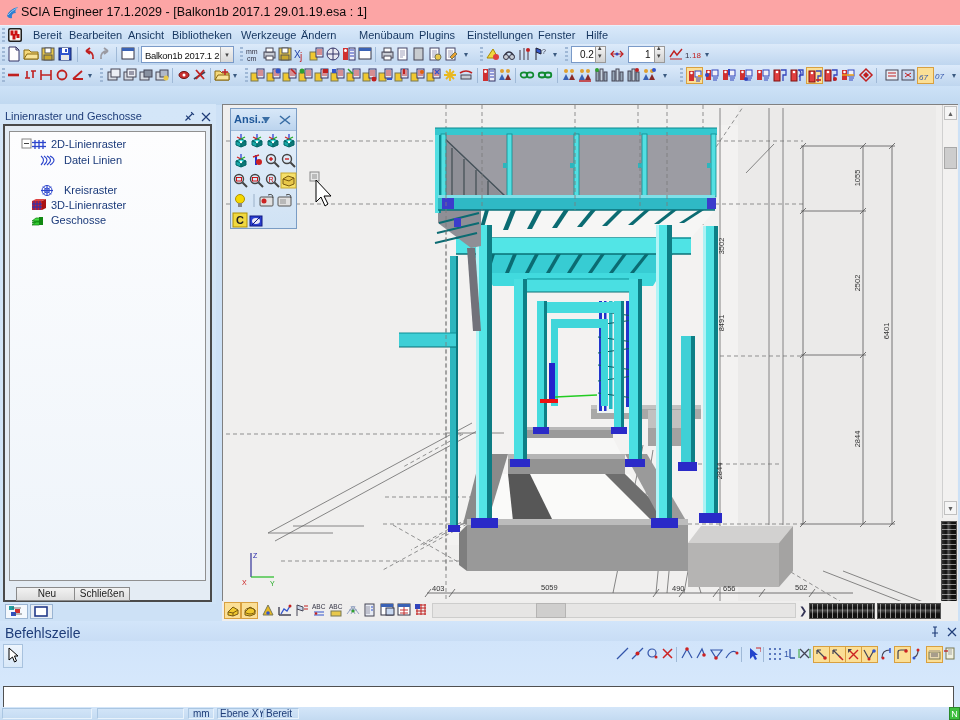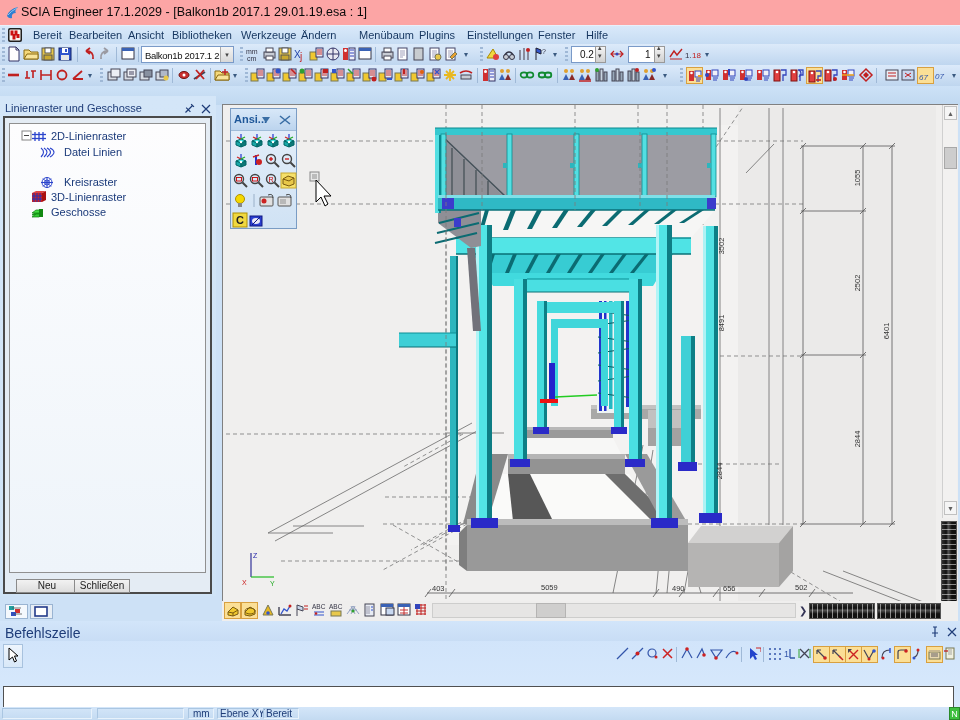--- a/index.html
+++ b/index.html
@@ -25,21 +25,21 @@
 #combo{position:absolute;left:141px;top:2px;width:93px;height:17px;background:#fff;border:1px solid #7a9ac8;}
 #combo span{position:absolute;left:3px;top:3px;font-size:9.5px;color:#111;letter-spacing:-0.3px;}
 #combo-btn{position:absolute;right:0;top:0;width:13px;height:15px;background:linear-gradient(#f4f4f4,#d8d8d8);
  border-left:1px solid #aaa;font-size:7px;color:#444;text-align:center;line-height:15px;}
 .nfield{position:absolute;top:2px;height:17px;background:#fff;border:1px solid #7a9ac8;}
 .nfield span{position:absolute;left:8px;top:2px;font-size:10px;color:#111;}
 .spin{position:absolute;top:2px;width:11px;height:17px;background:linear-gradient(#f4f4f4,#d0d0d0);border:1px solid #999;}
 .spin:before{content:"\25B4";position:absolute;top:-3px;left:2px;font-size:7px;color:#444;}
 .spin:after{content:"\25BE";position:absolute;top:5px;left:2px;font-size:7px;color:#444;}
 
-#leftpanel{position:absolute;left:0px;top:96px;width:216px;height:500px;
+#leftpanel{position:absolute;left:0px;top:104px;width:216px;height:500px;
  background:linear-gradient(#d4e6f8,#cfe3f6);}
 #lp-title{position:absolute;left:5px;top:6px;font-size:11px;color:#1e3c78;}
 #lp-outer{position:absolute;left:3px;top:20px;width:209px;height:478px;
  background:#e4ecf4;border:2px solid #4a4a4a;}
 #lp-tree{position:absolute;left:4px;top:5px;width:197px;height:450px;
  background:linear-gradient(#fdfdfe,#eef4fa);border:1px solid #909090;}
 .trow{position:absolute;left:0;font-size:11px;color:#1b3a7a;white-space:nowrap;}
 .btn{position:absolute;top:461px;height:14px;background:linear-gradient(#f2f2f2,#dddddd);
  border:1px solid #8a8a8a;font-size:10px;color:#222;text-align:center;line-height:12px;}
 #lp-tabs{position:absolute;left:4px;top:604px;width:60px;height:15px;}

